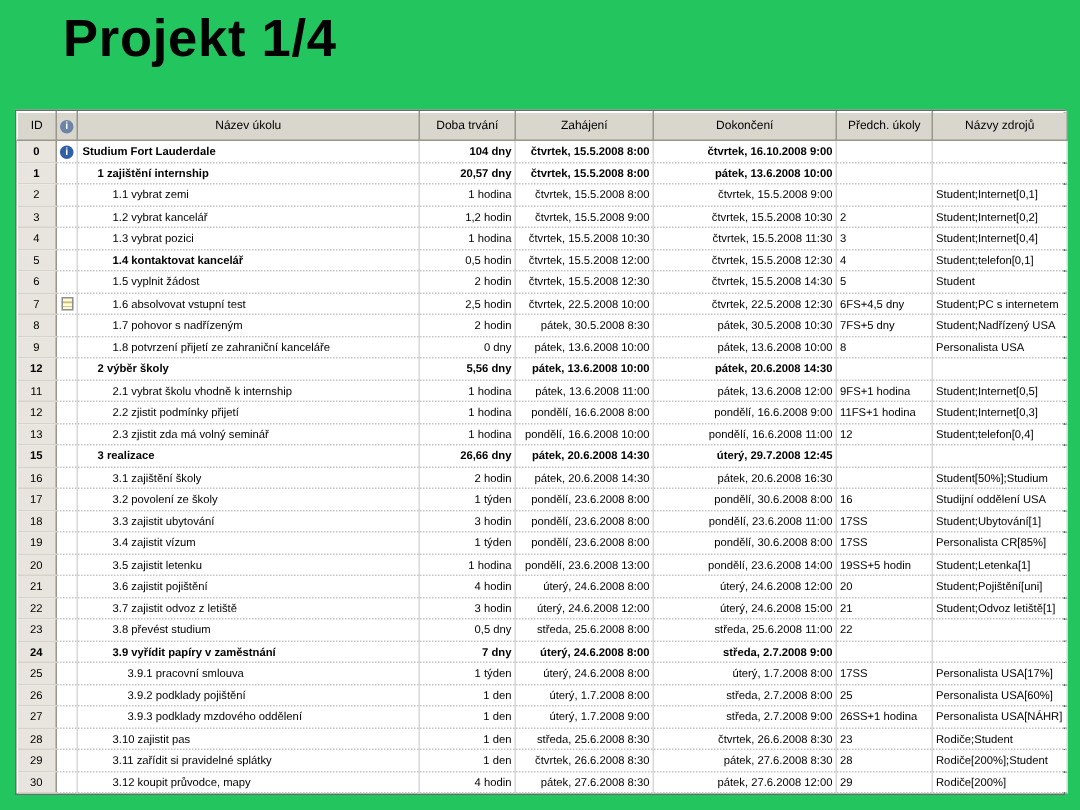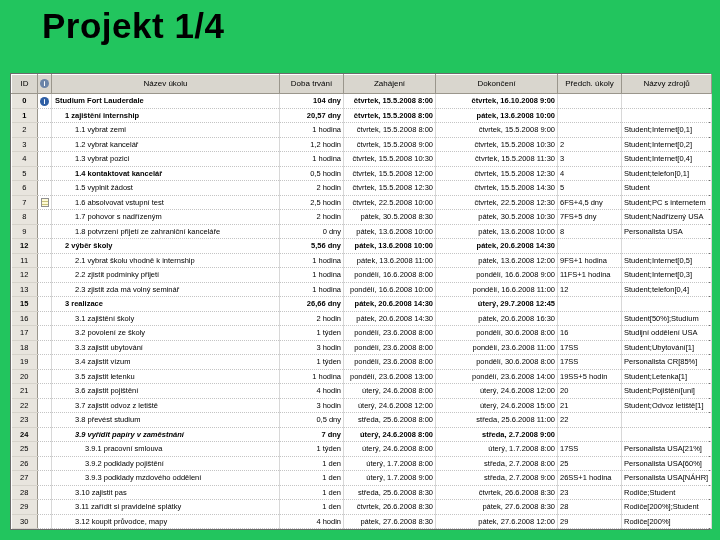--- a/index.html
+++ b/index.html
@@ -319,36 +319,36 @@
     <td class="c-name" style="padding-left: 23px;">3.8 převést studium</td>
     <td class="c-dur">0,5 dny</td>
     <td class="c-start">středa, 25.6.2008 8:00</td>
     <td class="c-finish">středa, 25.6.2008 11:00</td>
     <td class="c-pred">22</td>
     <td class="c-res"></td>
   </tr>
           <tr class="summary">
     <td class="c-id">24</td>
     <td class="c-ind"></td>
-    <td class="c-name" style="padding-left: 23px; font-style: italic;">3.9 vyřídit papíry v zaměstnání</td>
+    <td class="c-name" style="padding-left: 23px;">3.9 vyřídit papíry v zaměstnání</td>
     <td class="c-dur">7 dny</td>
     <td class="c-start">úterý, 24.6.2008 8:00</td>
     <td class="c-finish">středa, 2.7.2008 9:00</td>
     <td class="c-pred"></td>
     <td class="c-res"></td>
   </tr>
           <tr>
     <td class="c-id">25</td>
     <td class="c-ind"></td>
     <td class="c-name" style="padding-left: 33px;">3.9.1 pracovní smlouva</td>
     <td class="c-dur">1 týden</td>
     <td class="c-start">úterý, 24.6.2008 8:00</td>
     <td class="c-finish">úterý, 1.7.2008 8:00</td>
     <td class="c-pred">17SS</td>
-    <td class="c-res">Personalista USA[21%]</td>
+    <td class="c-res">Personalista USA[17%]</td>
   </tr>
           <tr>
     <td class="c-id">26</td>
     <td class="c-ind"></td>
     <td class="c-name" style="padding-left: 33px;">3.9.2 podklady pojištění</td>
     <td class="c-dur">1 den</td>
     <td class="c-start">úterý, 1.7.2008 8:00</td>
     <td class="c-finish">středa, 2.7.2008 8:00</td>
     <td class="c-pred">25</td>
     <td class="c-res">Personalista USA[60%]</td>

